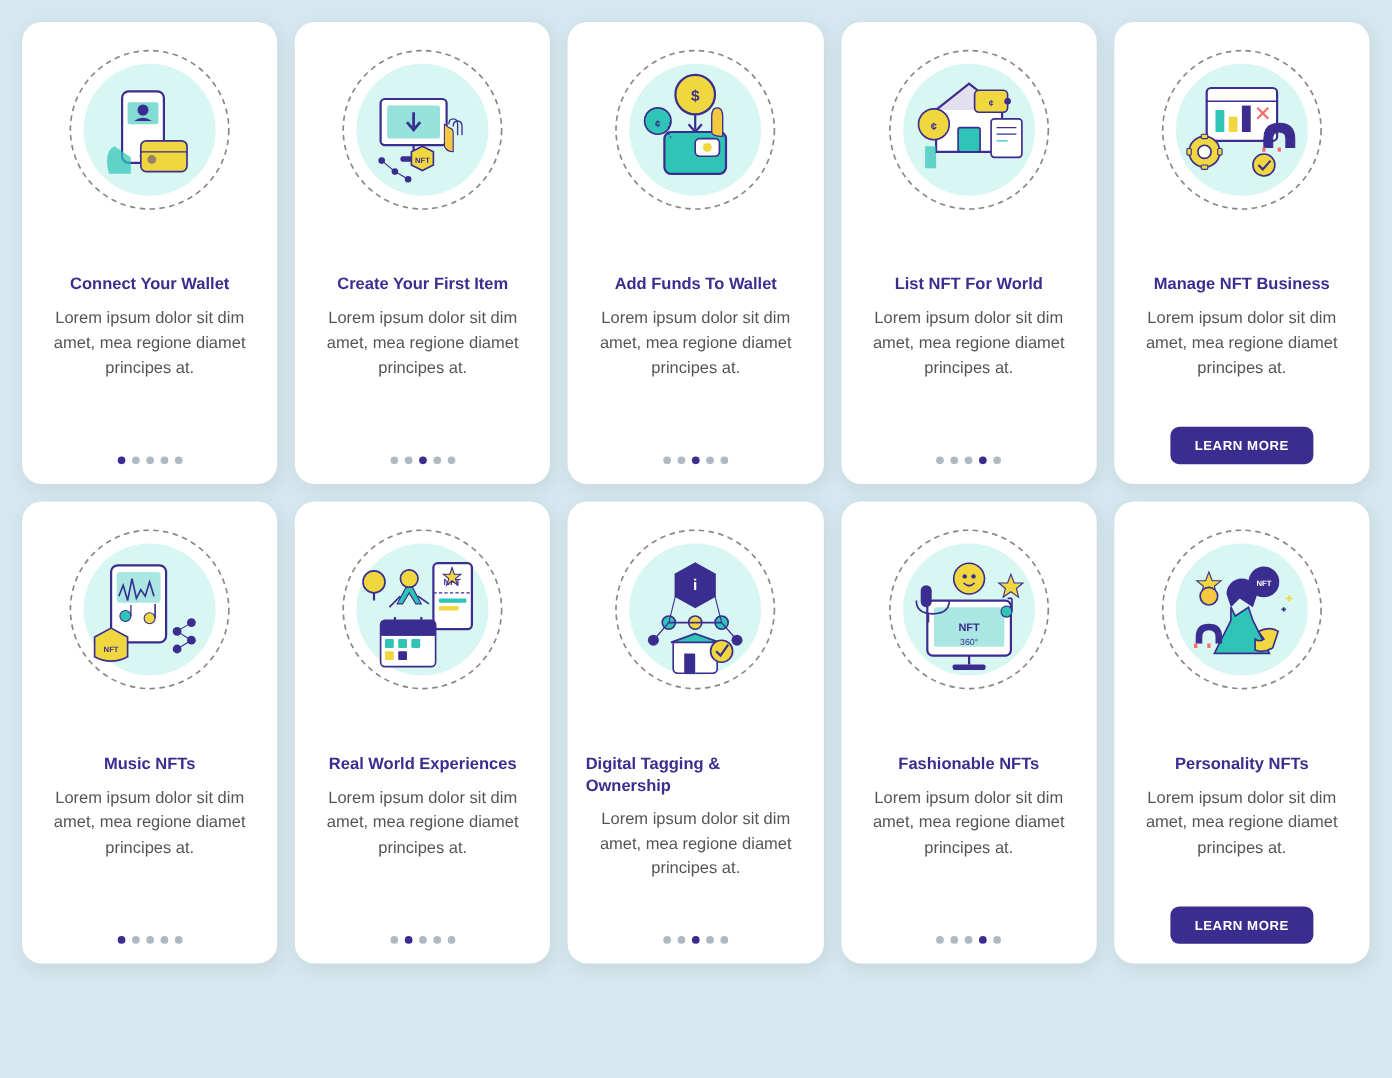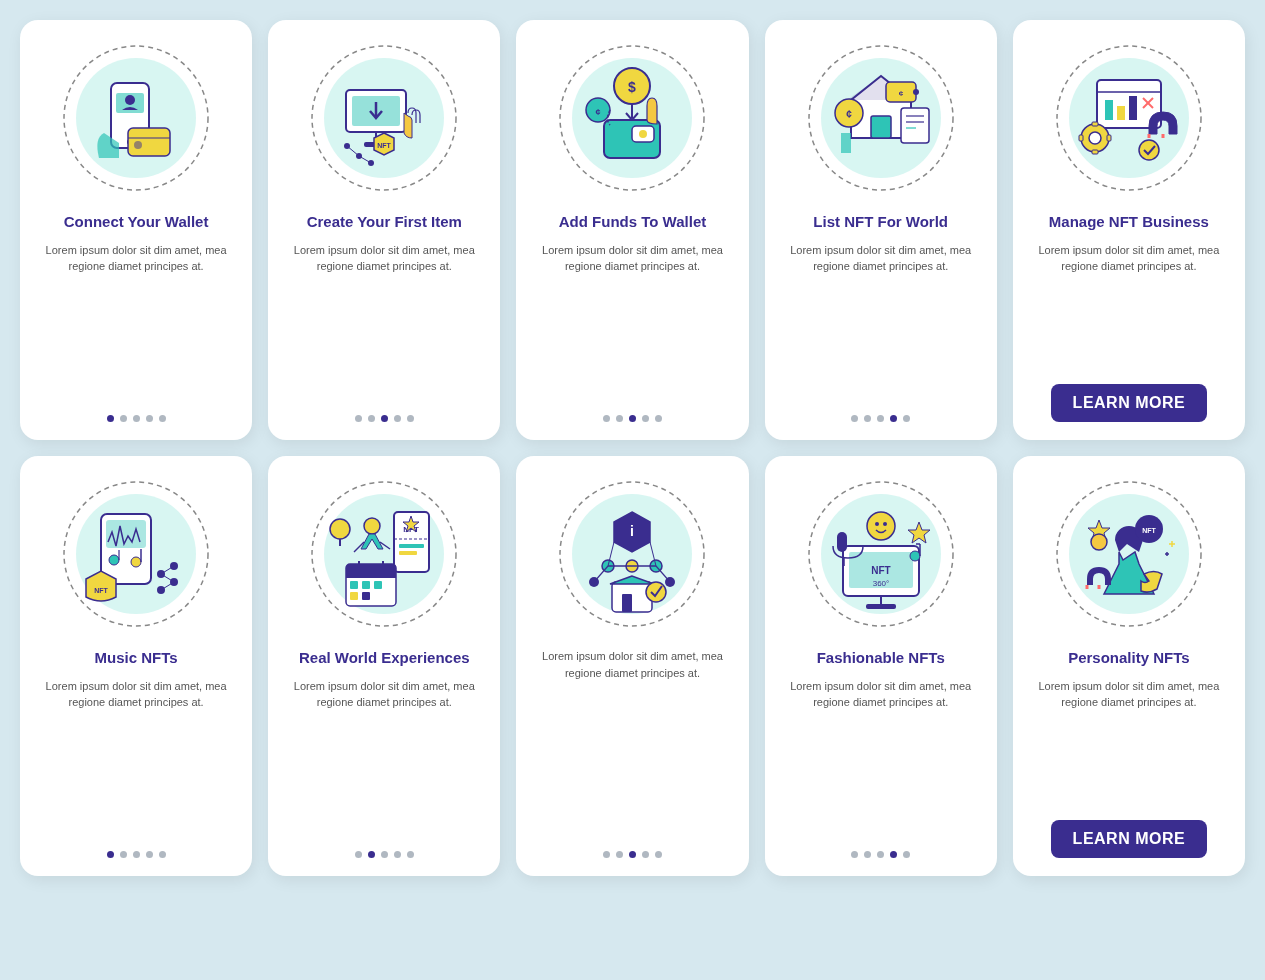--- a/index.html
+++ b/index.html
@@ -35,23 +35,24 @@
     .card-illustration svg {
       width: 100%;
       height: 100%;
     }
     .card-title {
       font-size: 15px;
       font-weight: 700;
       color: #3a2d8f;
       margin-bottom: 10px;
       line-height: 1.3;
+      margin-top: 37px;
     }
     .card-body {
-      font-size: 11px;
+      font-size: 15px;
       color: #555;
       text-align: center;
       line-height: 1.5;
       flex: 1;
     }
     .card-dots {
       display: flex;
       gap: 6px;
       margin-top: 14px;
       align-items: center;
@@ -65,21 +66,21 @@
     .dot.active {
       background: #3a2d8f;
     }
     .card-btn {
       margin-top: 14px;
       background: #3a2d8f;
       color: #fff;
       border: none;
       border-radius: 8px;
       padding: 10px 22px;
-      font-size: 16px;
+      font-size: 12px;
       font-weight: 700;
       letter-spacing: 0.5px;
       cursor: pointer;
       text-transform: uppercase;
     }
   </style>
 </head>
 <body>
 
 <div class="grid">
@@ -370,20 +371,21 @@
         <line x1="98" y1="68" x2="104" y2="92" stroke="#3a2d8f" stroke-width="1"></line>
 
         <rect x="60" y="108" width="40" height="30" rx="4" fill="#fff" stroke="#3a2d8f" stroke-width="1.5"></rect>
         <polygon points="80,102 58,110 102,110" fill="#2ec4b6" stroke="#3a2d8f" stroke-width="1.5"></polygon>
         <rect x="70" y="120" width="10" height="18" rx="1" fill="#3a2d8f"></rect>
 
         <circle cx="104" cy="118" r="10" fill="#f0d740" stroke="#3a2d8f" stroke-width="1.5"></circle>
         <polyline points="99,118 103,122 110,112" fill="none" stroke="#3a2d8f" stroke-width="2"></polyline>
       </svg>
     </div>
+    <div class="card-title">Digital Tagging &amp; Ownership</div>
     <div class="card-body">Lorem ipsum dolor sit dim amet, mea regione diamet principes at.</div>
     <div class="card-dots">
       <div class="dot"></div>
       <div class="dot"></div>
       <div class="dot active"></div>
       <div class="dot"></div>
       <div class="dot"></div>
     </div>
   </div>
 

